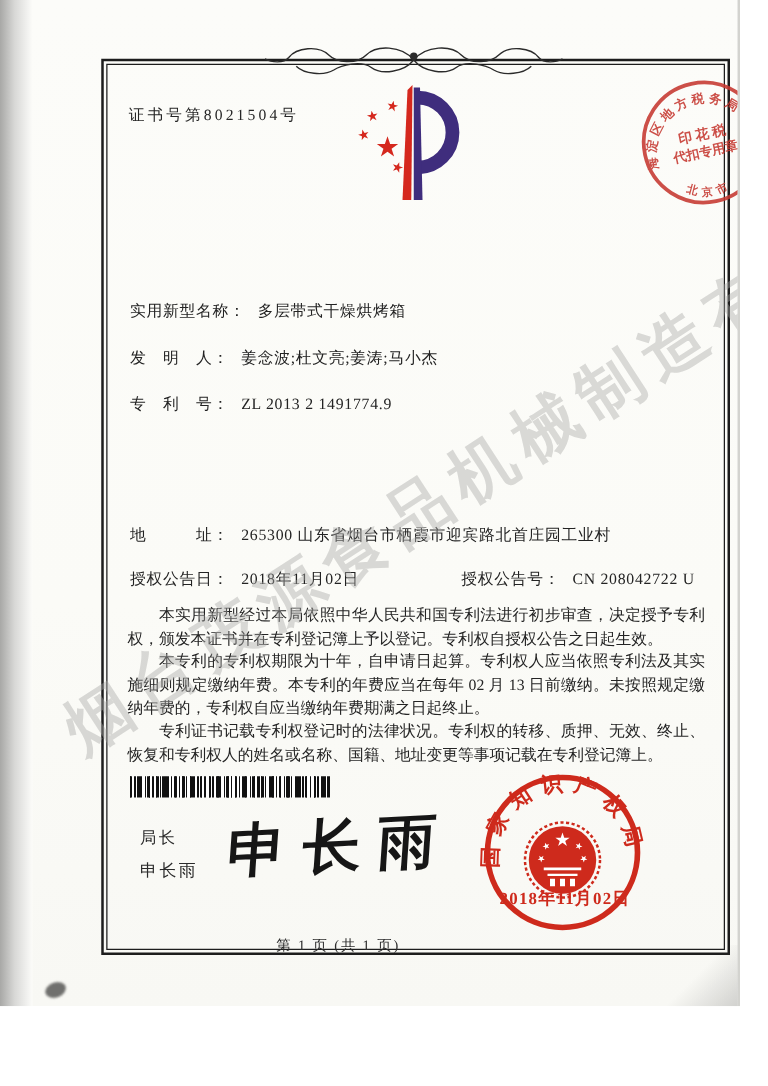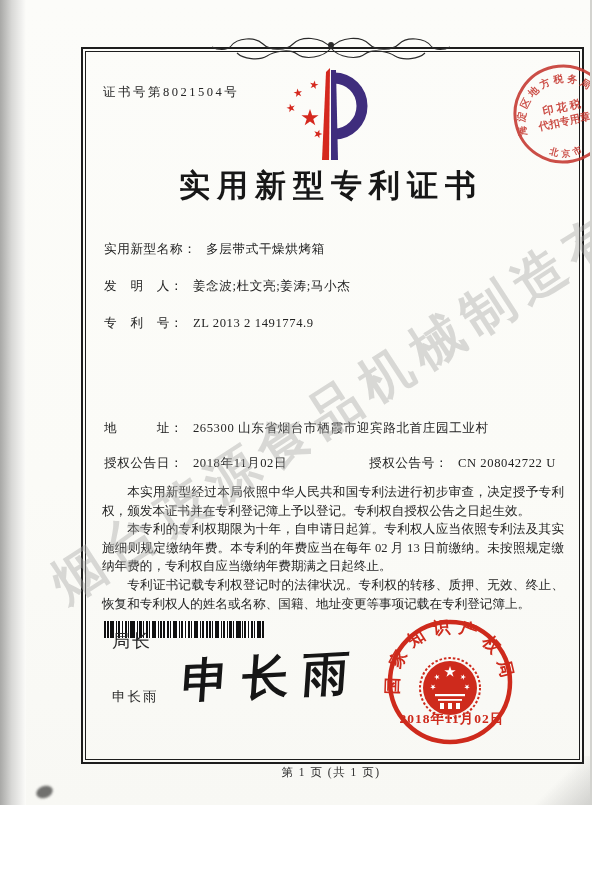--- a/index.html
+++ b/index.html
@@ -39,32 +39,32 @@
   .body-text{position:absolute;left:78px;top:483px;width:462px;
     font-size:12.6px;line-height:18.6px;text-align:justify;color:#242424;}
   .body-text p{margin:0;text-indent:2em;}
   
   .barcode{position:absolute;left:80px;top:621px;width:160px;height:17px;background:#fff;
     background-image:
       repeating-linear-gradient(90deg,#111 0 1px,transparent 1px 3px),
       repeating-linear-gradient(90deg,#111 0 2px,transparent 2px 7px),
       repeating-linear-gradient(90deg,transparent 0 4px,#111 4px 5px,transparent 5px 11px);}
   
-  .sig-title{position:absolute;left:88px;top:629px;font-size:18px;letter-spacing:2px;color:#2a2a2a;}
+  .sig-title{position:absolute;left:88px;top:661px;font-size:13px;letter-spacing:2px;color:#2a2a2a;}
   .sig-name{position:absolute;left:88px;top:688px;font-size:13.5px;letter-spacing:2px;color:#2a2a2a;}
   .autograph{position:absolute;left:158px;top:645px;width:210px;font-size:47px;font-weight:600;
     letter-spacing:13px;color:#161616;transform:rotate(-3deg) skewX(-7deg);white-space:nowrap;}
   
   .seal{position:absolute;left:352px;top:608px;width:148px;height:148px;}
   .seal-date{position:absolute;left:358px;top:710px;width:140px;text-align:center;
     font-size:13.5px;font-weight:700;color:#ce2a1c;letter-spacing:1px;white-space:nowrap;}
   
   .tax-stamp{position:absolute;left:486px;top:60px;width:106px;height:108px;transform:rotate(-12deg);opacity:.88;}
   
-  .page-footer{position:absolute;left:197px;top:765px;width:220px;text-align:center;
+  .page-footer{position:absolute;left:197px;top:749px;width:220px;text-align:left;
     font-size:11.5px;letter-spacing:1.5px;color:#2c2c2c;}
   
   .watermark{position:absolute;left:14px;top:560px;width:900px;
     font-size:52px;font-weight:700;letter-spacing:9px;color:#a9a9a7;opacity:.42;
     transform:rotate(-33deg);transform-origin:0 0;pointer-events:none;white-space:nowrap;z-index:5;}
   
   .scan-footer{position:absolute;left:0;top:805px;width:614px;height:64px;background:#ffffff;}
 </style>
 </head>
 <body>
@@ -112,21 +112,20 @@
       <text font-size="10" font-weight="700" fill="#c5372f" letter-spacing="3">
         <textPath href="#taxArcTop" startOffset="4">海淀区地方税务局</textPath>
       </text>
       <text x="53" y="50" text-anchor="middle" font-size="11" font-weight="700" fill="#c5372f">印 花 税</text>
       <text x="53" y="64" text-anchor="middle" font-size="10.5" font-weight="700" fill="#c5372f">代扣专用章</text>
       <text font-size="9" font-weight="700" fill="#c5372f" letter-spacing="4">
         <textPath href="#taxArcBottom" startOffset="14">北京市</textPath>
       </text>
     </svg>
 
-    <div class="title">实用新型专利证书</div>
 
     <div class="field f-inv">
       <span class="lbl">发　明　人：</span>
       <span>姜念波;杜文亮;姜涛;马小杰</span>
     </div>
     <div class="field f-name">
       <span class="lbl">实用新型名称：</span>
       <span>多层带式干燥烘烤箱</span>
     </div>
     <div class="field f-pno">

